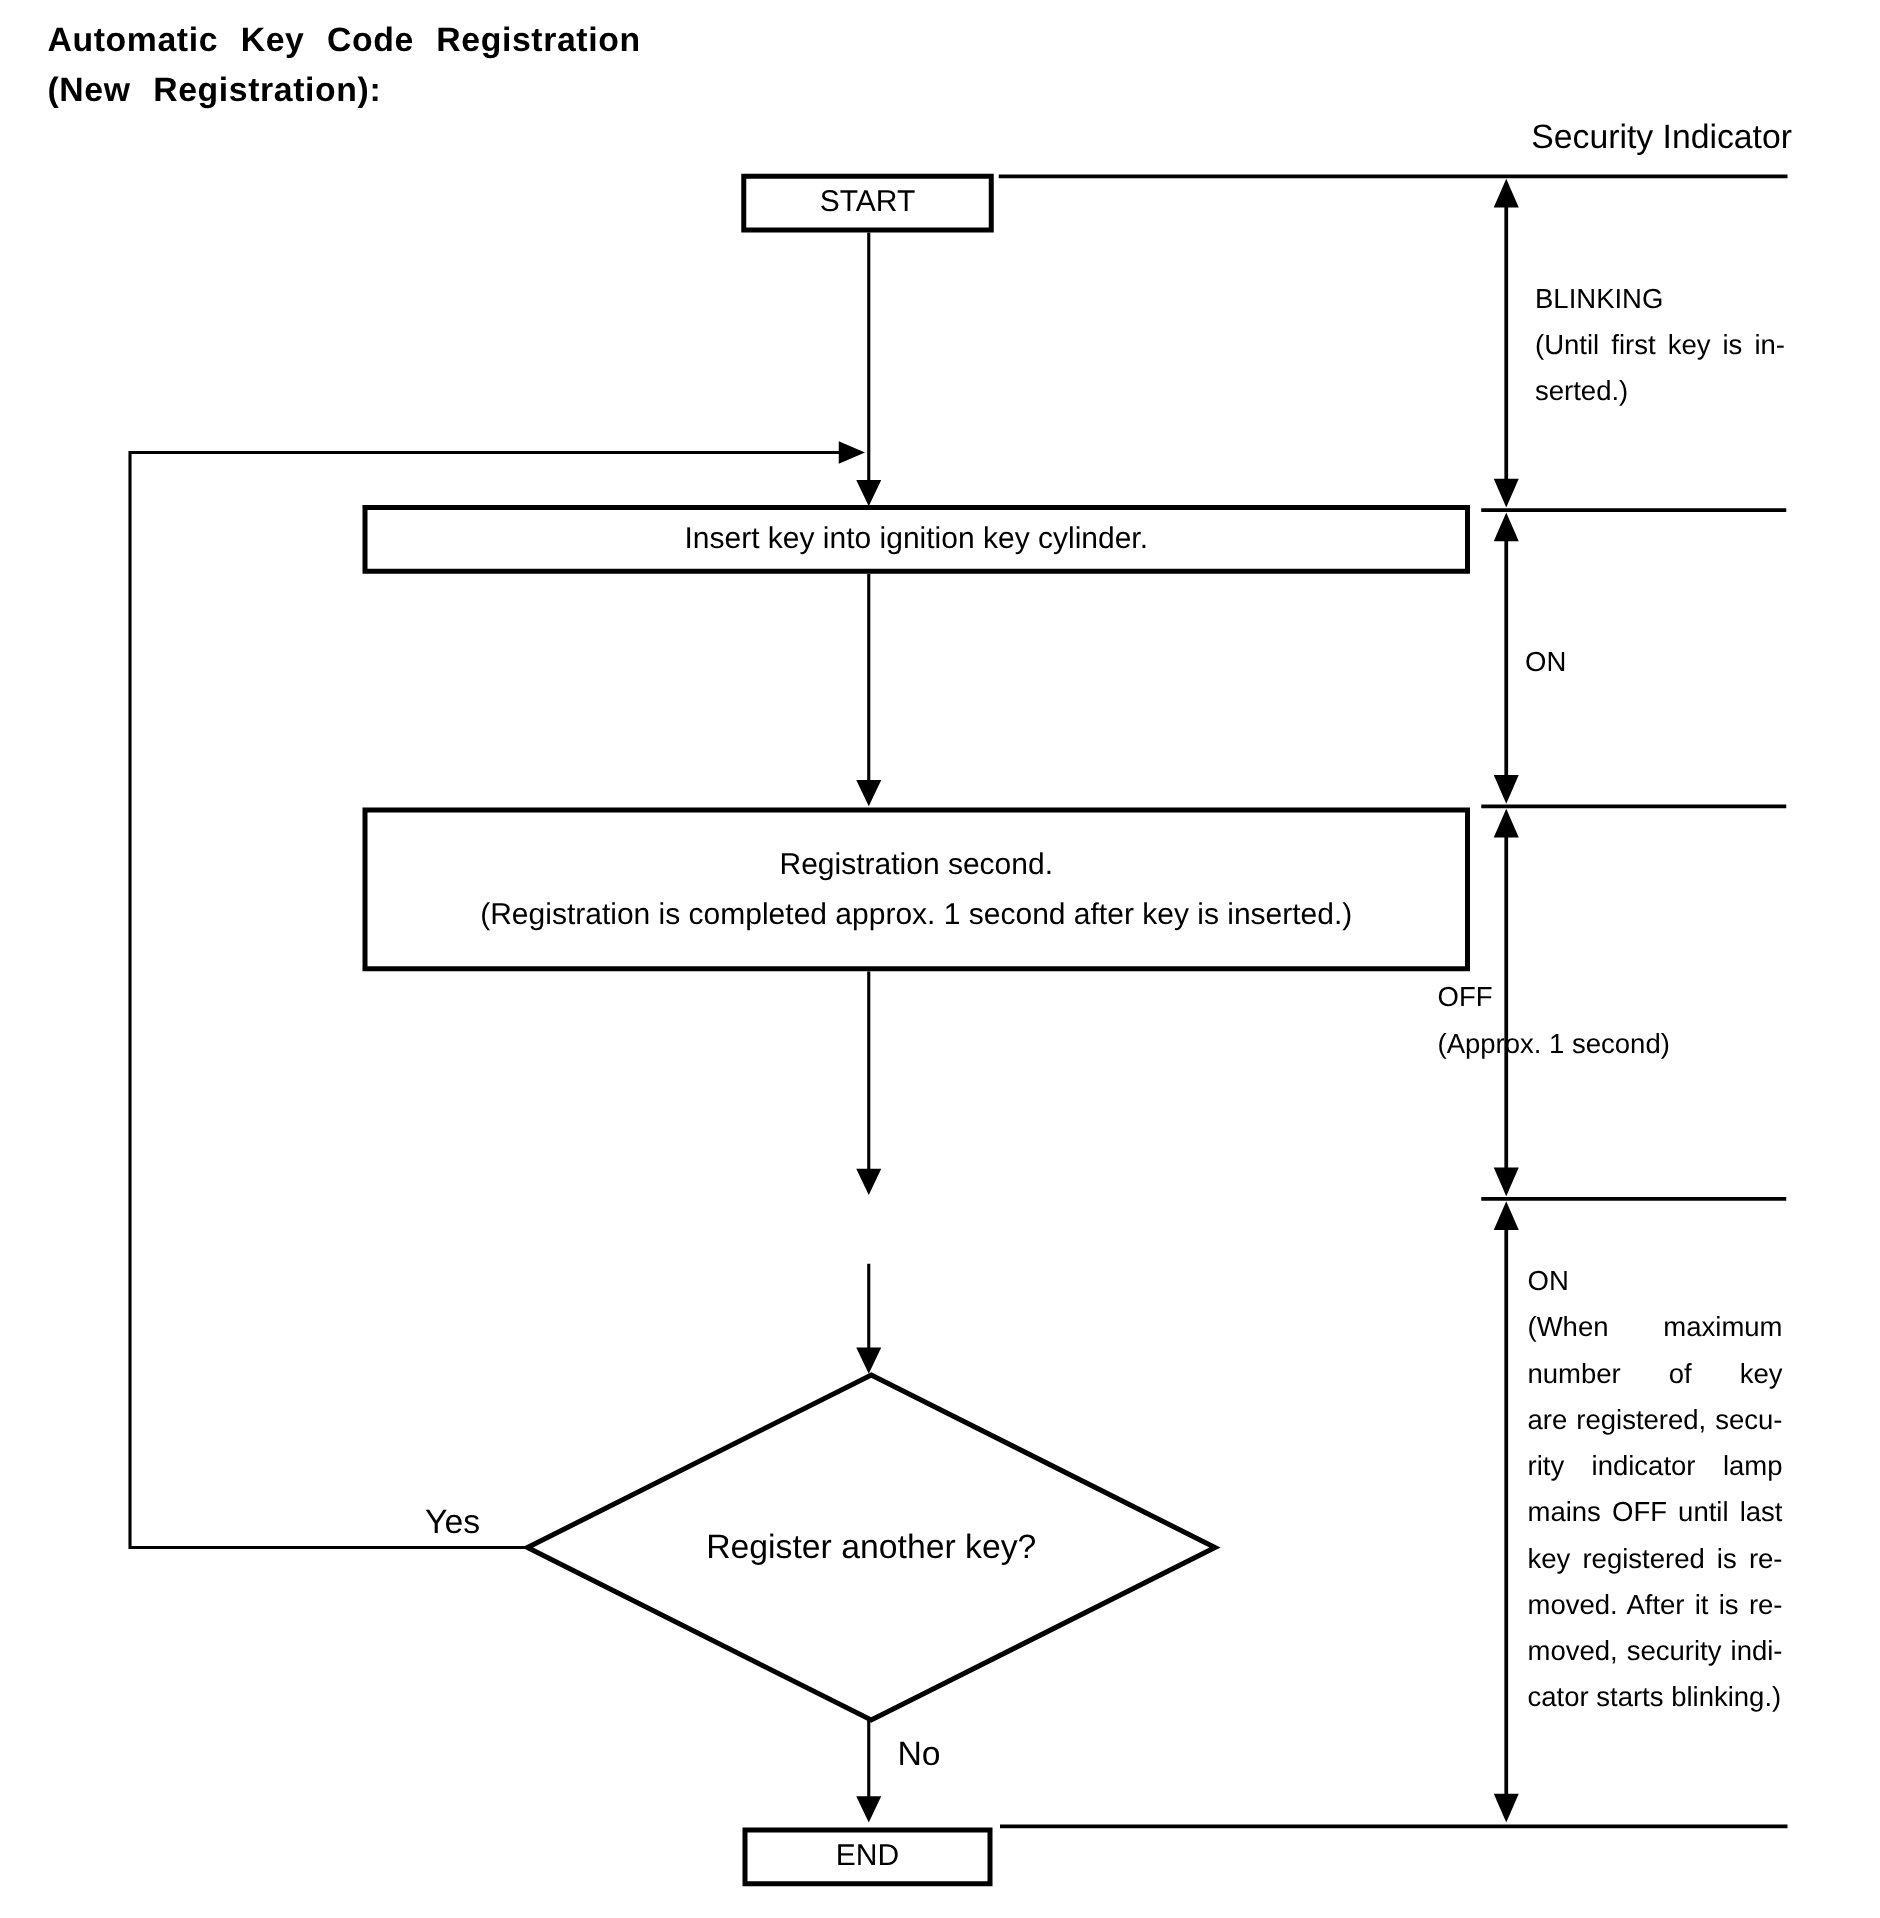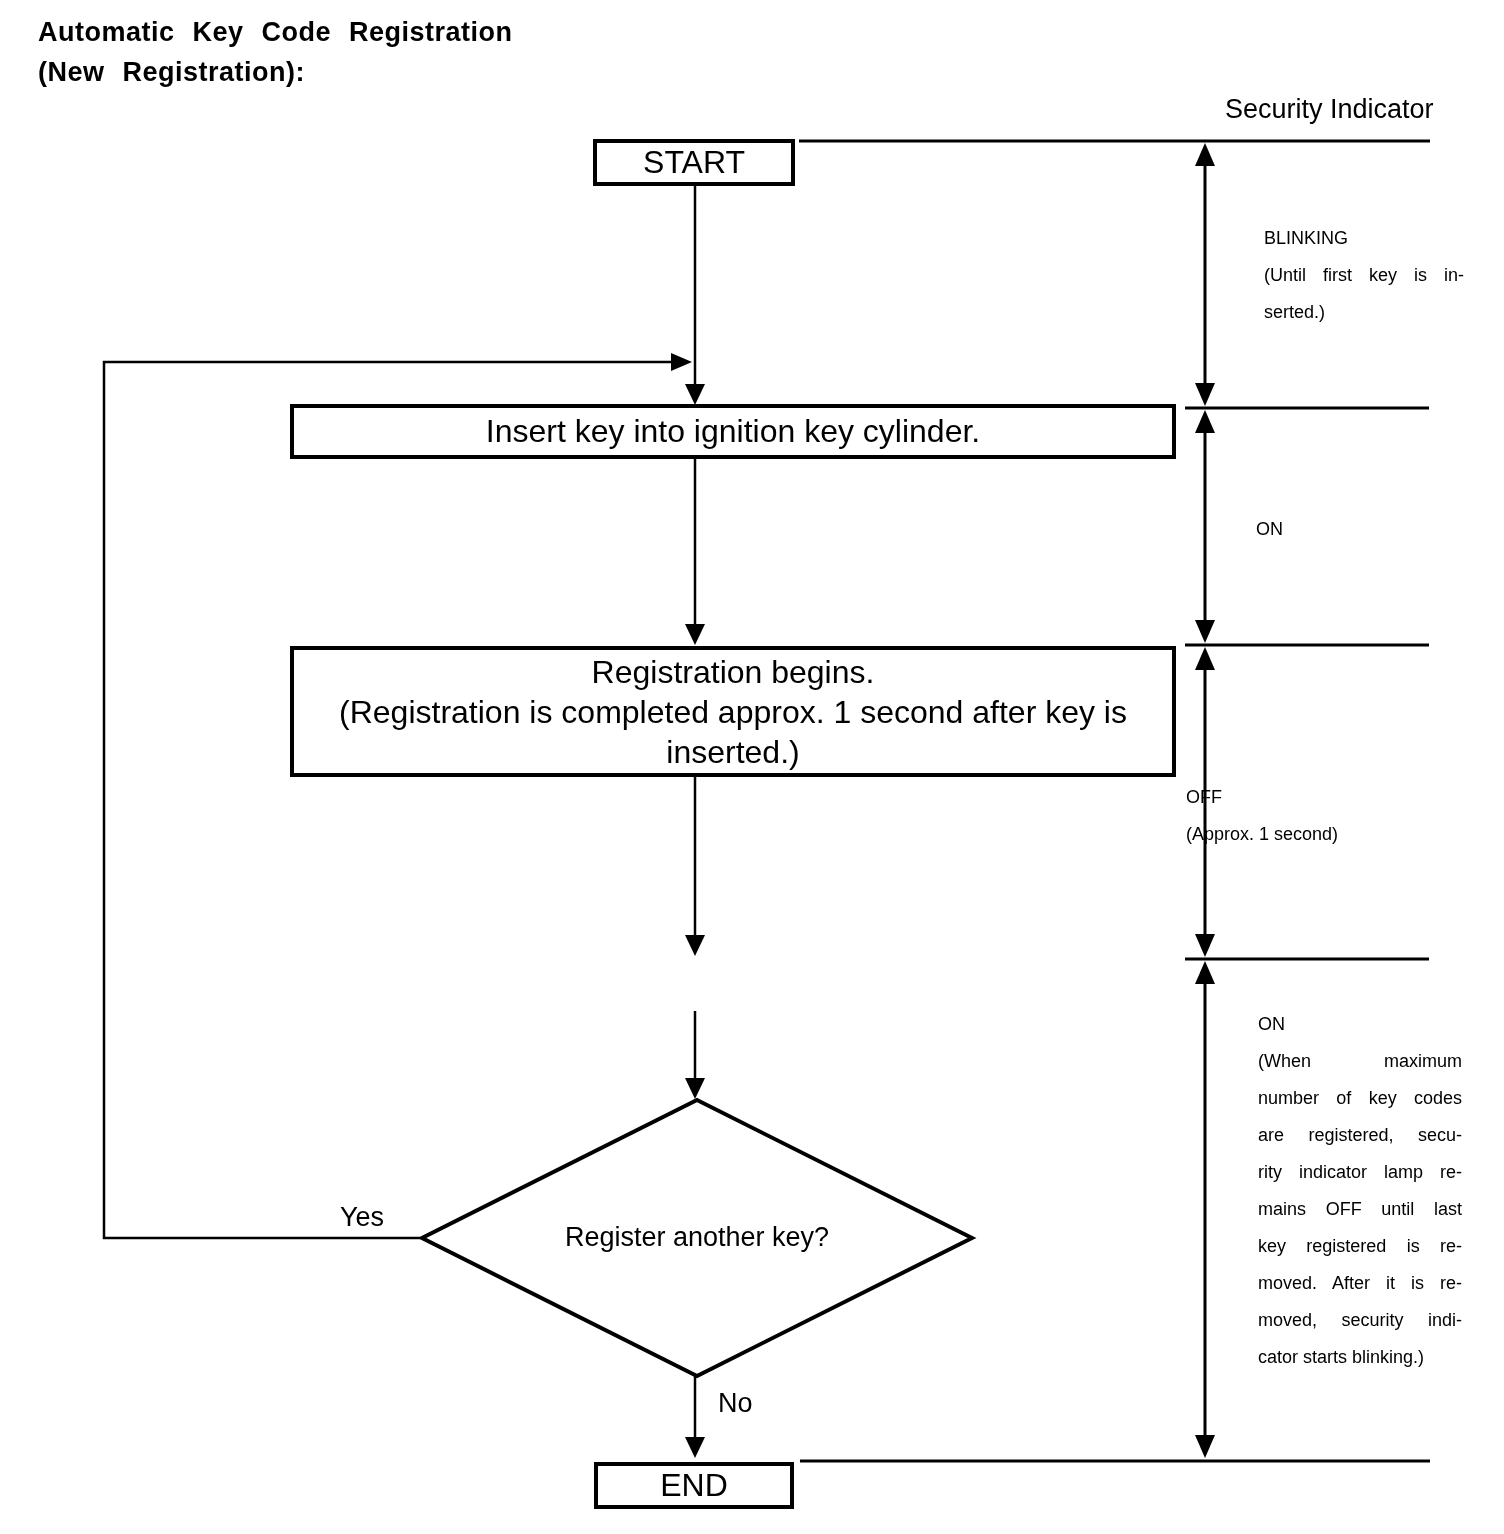--- a/index.html
+++ b/index.html
@@ -11,32 +11,32 @@
   #connectors{position:absolute;left:0;top:0;width:1504px;height:1534px;pointer-events:none;}
   #connectors line, #connectors polyline{stroke:#000;fill:none;}
   #connectors polygon{fill:#000;stroke:none;}
   #connectors .diamond{fill:#ffffff;stroke:#000;stroke-width:4;}
   .abs{position:absolute;}
   .title{left:38px;top:12px;font-size:27px;font-weight:bold;line-height:40px;word-spacing:10px;letter-spacing:0.5px;}
   .sec-heading{left:1225px;top:94px;font-size:27px;}
   .box{
     position:absolute;box-sizing:border-box;border:4px solid #000;background:#fff;
     display:flex;align-items:center;justify-content:center;text-align:center;
-    font-size:32px;line-height:1.1;
+    font-size:24px;line-height:1.1;
   }
   #start-box{left:593px;top:139px;width:202px;height:47px;}
   #insert-box{left:290px;top:404px;width:886px;height:55px;}
   #registration-box{left:290px;top:646px;width:886px;height:131px;flex-direction:column;line-height:40px;}
   #remove-box{left:290px;top:957px;width:886px;height:54px;}
   #end-box{left:594px;top:1462px;width:200px;height:47px;}
   .decision-label{left:472px;top:1222px;width:450px;text-align:center;font-size:27px;}
   .branch{font-size:27px;}
   #yes-label{left:340px;top:1202px;}
   #no-label{left:718px;top:1388px;}
-  .ann{position:absolute;font-size:18px;margin-left:36px;}
+  .ann{position:absolute;font-size:22px;}
   .ann > div{height:37px;line-height:37px;overflow:hidden;white-space:nowrap;}
   .ann > div.j{white-space:normal;text-align:justify;text-align-last:justify;}
   #ann-blinking{left:1228px;top:220px;width:200px;}
   #ann-on1{left:1220px;top:511px;width:200px;}
   #ann-off{left:1150px;top:779px;width:200px;}
   #ann-on2{left:1222px;top:1006px;width:204px;}
 </style>
 </head>
 <body>
 
@@ -104,21 +104,21 @@
 
   <div class="abs title">
     <div>Automatic Key Code Registration</div>
     <div>(New Registration):</div>
   </div>
   <div class="abs sec-heading">Security Indicator</div>
 
   <div class="box" id="start-box">START</div>
   <div class="box" id="insert-box">Insert key into ignition key cylinder.</div>
   <div class="box" id="registration-box">
-    <div>Registration begins.</div>
+    <div>Registration second.</div>
     <div>(Registration is completed approx. 1 second after key is inserted.)</div>
   </div>
   <div class="box" id="end-box">END</div>
 
   <div class="abs decision-label">Register another key?</div>
   <div class="abs branch" id="yes-label">Yes</div>
   <div class="abs branch" id="no-label">No</div>
 
   <div class="ann" id="ann-blinking">
     <div>BLINKING</div>

